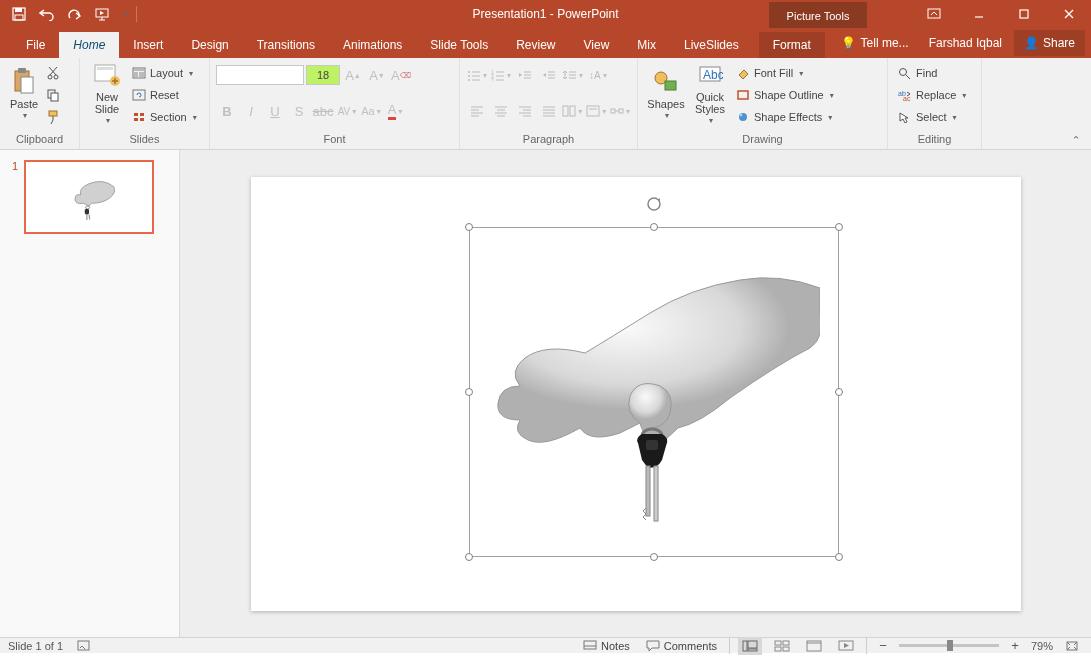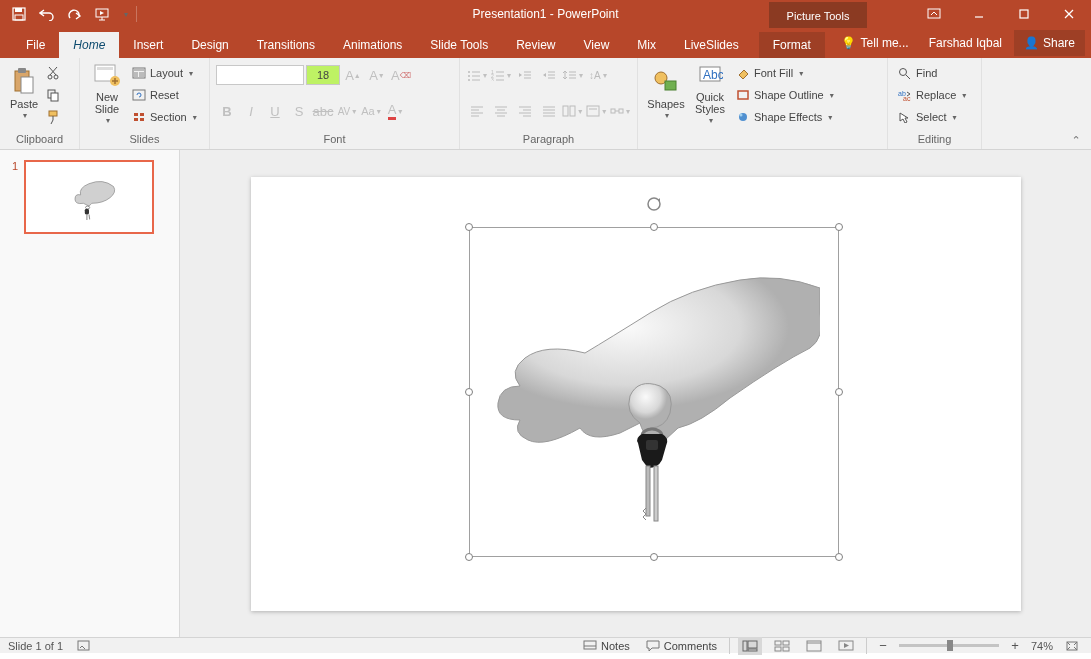--- a/index.html
+++ b/index.html
@@ -425,20 +425,21 @@
           </div>
         <div class="smallbtn drop">
             <svg width="14" height="12">
               <circle cx="7" cy="6" r="4" fill="#5090d0"></circle>
               <circle cx="5" cy="4" r="1.5" fill="#a0d0f0"></circle>
             </svg>
             <span>Shape Effects</span>
           </div>
       </div>
     </div>
+    <div class="group-label">Drawing</div>
   </div>
 
   <div class="group" style="width:94px;">
     <div class="group-body">
         <div class="col" style="margin-top:2px;">
       <div class="smallbtn">
             <svg width="14" height="12">
               <circle cx="5" cy="5" r="3.5" fill="none" stroke="#555"></circle>
               <line x1="8" y1="8" x2="12" y2="12" stroke="#555"></line>
             </svg>
@@ -575,21 +576,21 @@
           <rect x="1" y="1" width="14" height="9" fill="none" stroke="#888"></rect>
           <path d="M6 3 L11 5.5 L6 8 Z" fill="#888"></path>
         </svg>
       </div>
     <div class="vdiv"></div>
     <span class="iconbtn" style="width:16px;">−</span>
     <div class="zoom-slider">
         <div class="zoom-thumb"></div>
       </div>
     <span class="iconbtn" style="width:16px;">+</span>
-    <span>74%</span>
+    <span>79%</span>
     <span class="iconbtn">
         <svg width="14" height="12">
           <rect x="2" y="2" width="10" height="8" fill="none" stroke="#777"></rect>
           <path d="M2 2 L5 5 M12 2 L9 5 M2 10 L5 7 M12 10 L9 7" stroke="#777"></path>
         </svg>
       </span>
   </div>
 </div>
 
 </body></html>

